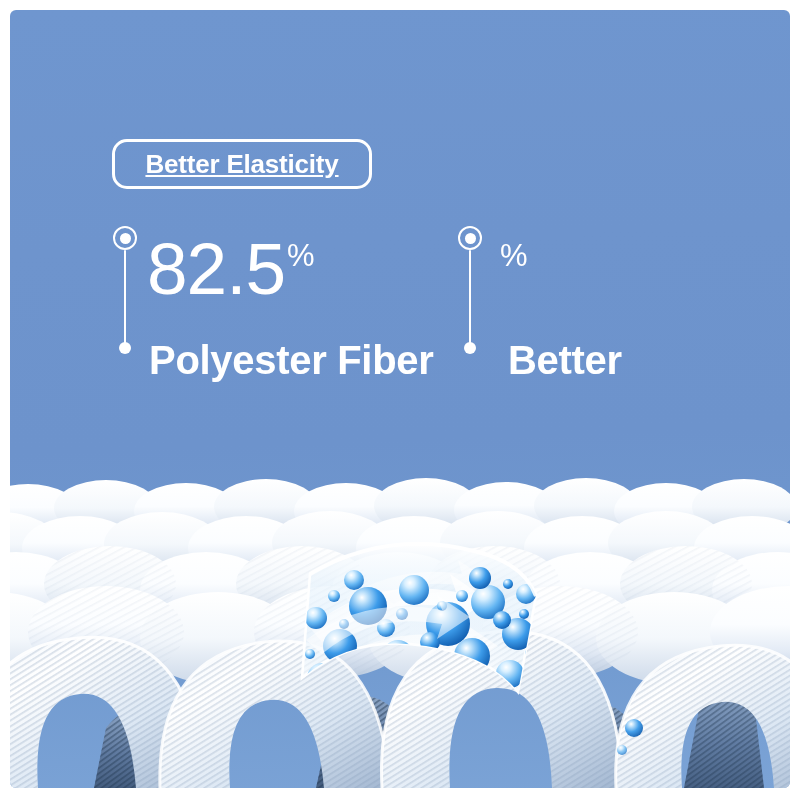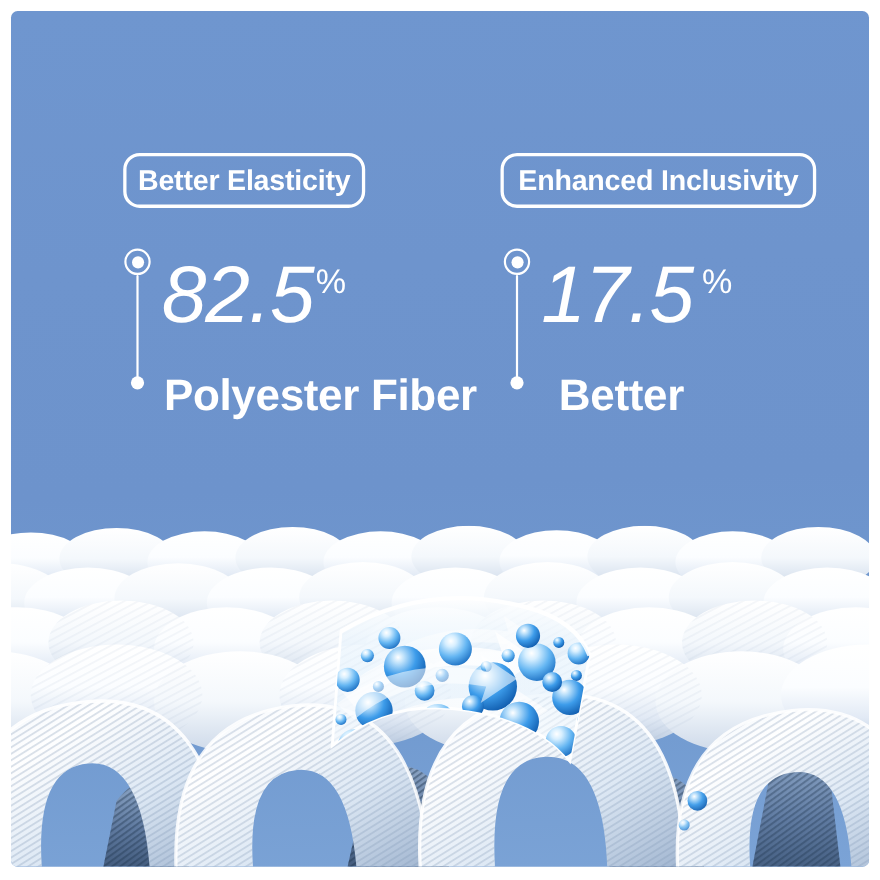--- a/index.html
+++ b/index.html
@@ -31,21 +31,21 @@
     border-radius:15px;
     height:50px;
     display:flex;align-items:center;justify-content:center;
     color:#ffffff;
     font-weight:bold;
     font-size:26px;
     letter-spacing:-0.2px;
     white-space:nowrap;
     padding:0 16px;
   }
-  #badge-left{left:102px;top:129px;width:220px;}
+  #badge-left{left:102px;top:129px;width:260px;text-decoration:underline;}
   #badge-right{left:445px;top:129px;width:287px;}
 
   
   .stat{position:absolute;}
   #stat-left{left:103px;top:216px;}
   #stat-right{left:448px;top:216px;}
 
   
   .pin{position:absolute;left:0;top:0;width:26px;height:130px;}
   .pin .ring{
@@ -80,21 +80,20 @@
     position:absolute;left:34px;top:10px;
     display:flex;align-items:flex-start;
     color:#ffffff;
     white-space:nowrap;
   }
   .value-num{
     font-size:73px;
     line-height:0.9;
     font-weight:normal;
     letter-spacing:-1px;
-    font-style:italic;
   }
   .value-pct{
     font-size:31px;
     line-height:1;
     margin-left:2px;
     margin-top:4px;
     font-weight:normal;
   }
   #stat-right .value-pct{margin-left:8px;}
 
@@ -117,21 +116,20 @@
 </style>
 </head>
 <body>
 
 <div id="poster">
 
   <div id="panel">
 
     <div class="badge" id="badge-left">Better Elasticity</div>
 
-    <div class="badge" id="badge-right">Enhanced Inclusivity</div>
 
     <div class="stat" id="stat-left">
       <div class="pin">
         <div class="ring"></div>
         <div class="stem"></div>
         <div class="dot"></div>
       </div>
       <div class="value-row">
         <span class="value-num">82.5</span>
         <span class="value-pct">%</span>
@@ -139,21 +137,20 @@
       <div class="stat-label">Polyester Fiber</div>
     </div>
 
     <div class="stat" id="stat-right">
       <div class="pin">
         <div class="ring"></div>
         <div class="stem"></div>
         <div class="dot"></div>
       </div>
       <div class="value-row">
-        <span class="value-num">17.5</span>
         <span class="value-pct">%</span>
       </div>
       <div class="stat-label">Better</div>
     </div>
 
     <svg id="fabric" viewBox="0 0 780 310" preserveAspectRatio="none">
       <defs>
 
         <linearGradient id="loopG" x1="0" y1="0" x2="0" y2="1">
           <stop offset="0%" stop-color="#ffffff"></stop>

